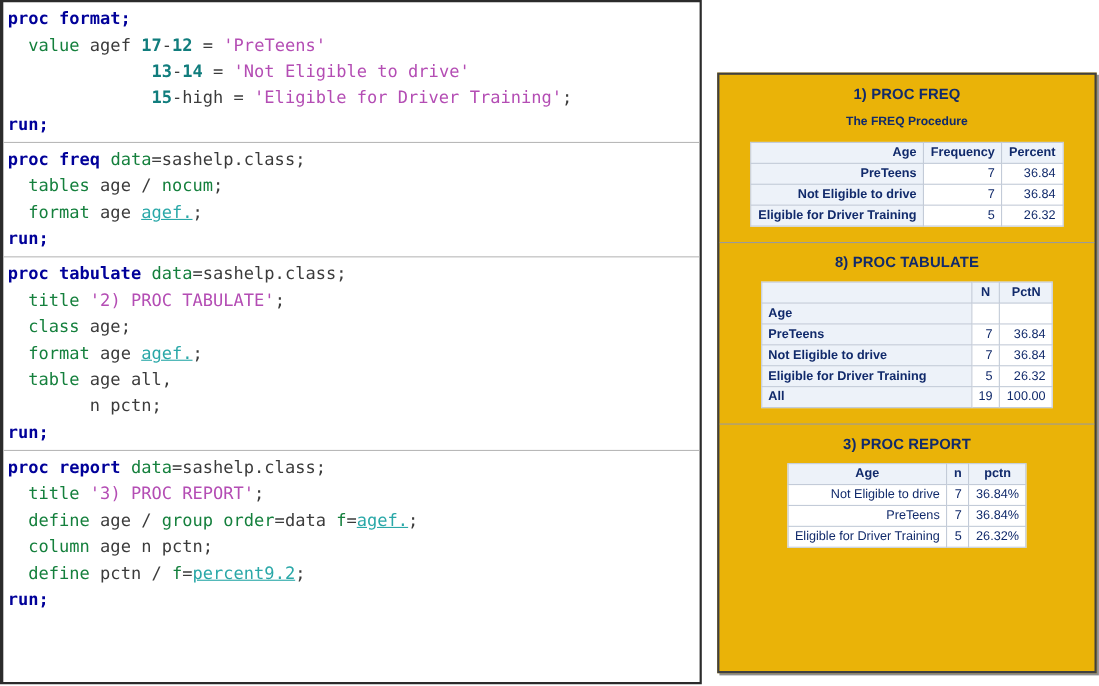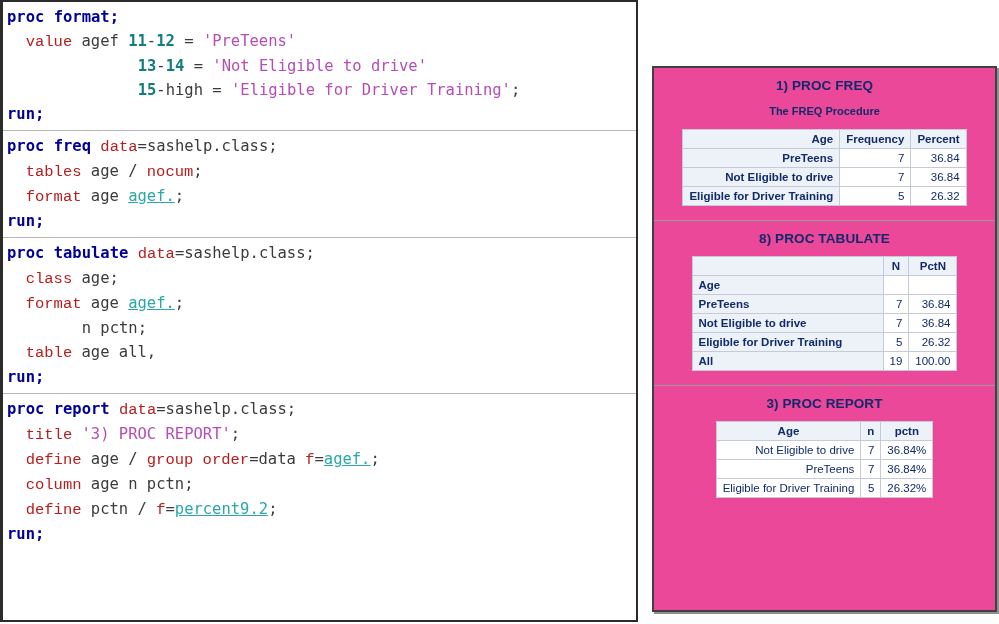--- a/index.html
+++ b/index.html
@@ -39,36 +39,36 @@
   .code-line {
     font-family: "DejaVu Sans Mono", "Liberation Mono", monospace;
     font-size: 15.5px;
     line-height: 24px;
     white-space: pre;
     padding-left: 4px;
     color: #3b3b3b;
   }
   
   .kw      { color: #000099; font-weight: bold; }   
-  .stmt    { color: #b91c1c; font-family: Liberation Mono, monospace; }                      
+  .stmt    { color: #15803d; }                      
   .plain   { color: #3b3b3b; }                      
   .num     { color: #117d7d; font-weight: bold; }   
   .str     { color: #b44db4; }                      
   .fmt     { color: #2aa8a8; text-decoration: underline; }                      
 
   
   #output-panel {
     position: absolute;
     left: 652px;
     top: 66px;
     width: 345px;
     height: 546px;
     box-sizing: border-box;
     border: 2px solid #404040;
-    background: #ec4899;
+    background: #eab308;
     box-shadow: 2px 2px 0 0 #8e8e8e;
     overflow: hidden;
   }
   .out-section {
     padding: 10px 0 14px 0;
   }
   .out-sep {
     height: 0;
     border-top: 1px solid #9a9a9a;
   }
@@ -129,39 +129,40 @@
     text-align: right;
   }
 </style>
 </head>
 <body>
 
 <div id="code-panel">
   <div id="code-blocks">
       <div class="code-block">
         <div class="code-line"><span class="kw">proc format;</span></div>
-        <div class="code-line"><span class="plain">  </span><span class="stmt">value</span><span class="plain"> agef </span><span class="num">11</span><span class="plain">-</span><span class="num">12</span><span class="plain"> = </span><span class="str">'PreTeens'</span></div>
+        <div class="code-line"><span class="plain">  </span><span class="stmt">value</span><span class="plain"> agef </span><span class="num">17</span><span class="plain">-</span><span class="num">12</span><span class="plain"> = </span><span class="str">'PreTeens'</span></div>
         <div class="code-line"><span class="plain">              </span><span class="num">13</span><span class="plain">-</span><span class="num">14</span><span class="plain"> = </span><span class="str">'Not Eligible to drive'</span></div>
         <div class="code-line"><span class="plain">              </span><span class="num">15</span><span class="plain">-high = </span><span class="str">'Eligible for Driver Training'</span><span class="plain">;</span></div>
         <div class="code-line"><span class="kw">run;</span></div>
       </div>
       <div class="code-sep"></div>
       <div class="code-block">
         <div class="code-line"><span class="kw">proc freq</span><span class="plain"> </span><span class="stmt">data</span><span class="plain">=sashelp.class;</span></div>
         <div class="code-line"><span class="plain">  </span><span class="stmt">tables</span><span class="plain"> age / </span><span class="stmt">nocum</span><span class="plain">;</span></div>
         <div class="code-line"><span class="plain">  </span><span class="stmt">format</span><span class="plain"> age </span><span class="fmt">agef.</span><span class="plain">;</span></div>
         <div class="code-line"><span class="kw">run;</span></div>
       </div>
       <div class="code-sep"></div>
       <div class="code-block">
         <div class="code-line"><span class="kw">proc tabulate</span><span class="plain"> </span><span class="stmt">data</span><span class="plain">=sashelp.class;</span></div>
+        <div class="code-line"><span class="plain">  </span><span class="stmt">title</span><span class="plain"> </span><span class="str">'2) PROC TABULATE'</span><span class="plain">;</span></div>
         <div class="code-line"><span class="plain">  </span><span class="stmt">class</span><span class="plain"> age;</span></div>
         <div class="code-line"><span class="plain">  </span><span class="stmt">format</span><span class="plain"> age </span><span class="fmt">agef.</span><span class="plain">;</span></div>
+        <div class="code-line"><span class="plain">  </span><span class="stmt">table</span><span class="plain"> age all,</span></div>
         <div class="code-line"><span class="plain">        n pctn;</span></div>
-        <div class="code-line"><span class="plain">  </span><span class="stmt">table</span><span class="plain"> age all,</span></div>
         <div class="code-line"><span class="kw">run;</span></div>
       </div>
       <div class="code-sep"></div>
       <div class="code-block">
         <div class="code-line"><span class="kw">proc report</span><span class="plain"> </span><span class="stmt">data</span><span class="plain">=sashelp.class;</span></div>
         <div class="code-line"><span class="plain">  </span><span class="stmt">title</span><span class="plain"> </span><span class="str">'3) PROC REPORT'</span><span class="plain">;</span></div>
         <div class="code-line"><span class="plain">  </span><span class="stmt">define</span><span class="plain"> age / </span><span class="stmt">group order</span><span class="plain">=data </span><span class="stmt">f</span><span class="plain">=</span><span class="fmt">agef.</span><span class="plain">;</span></div>
         <div class="code-line"><span class="plain">  </span><span class="stmt">column</span><span class="plain"> age n pctn;</span></div>
         <div class="code-line"><span class="plain">  </span><span class="stmt">define</span><span class="plain"> pctn / </span><span class="stmt">f</span><span class="plain">=</span><span class="fmt">percent9.2</span><span class="plain">;</span></div>
         <div class="code-line"><span class="kw">run;</span></div>

